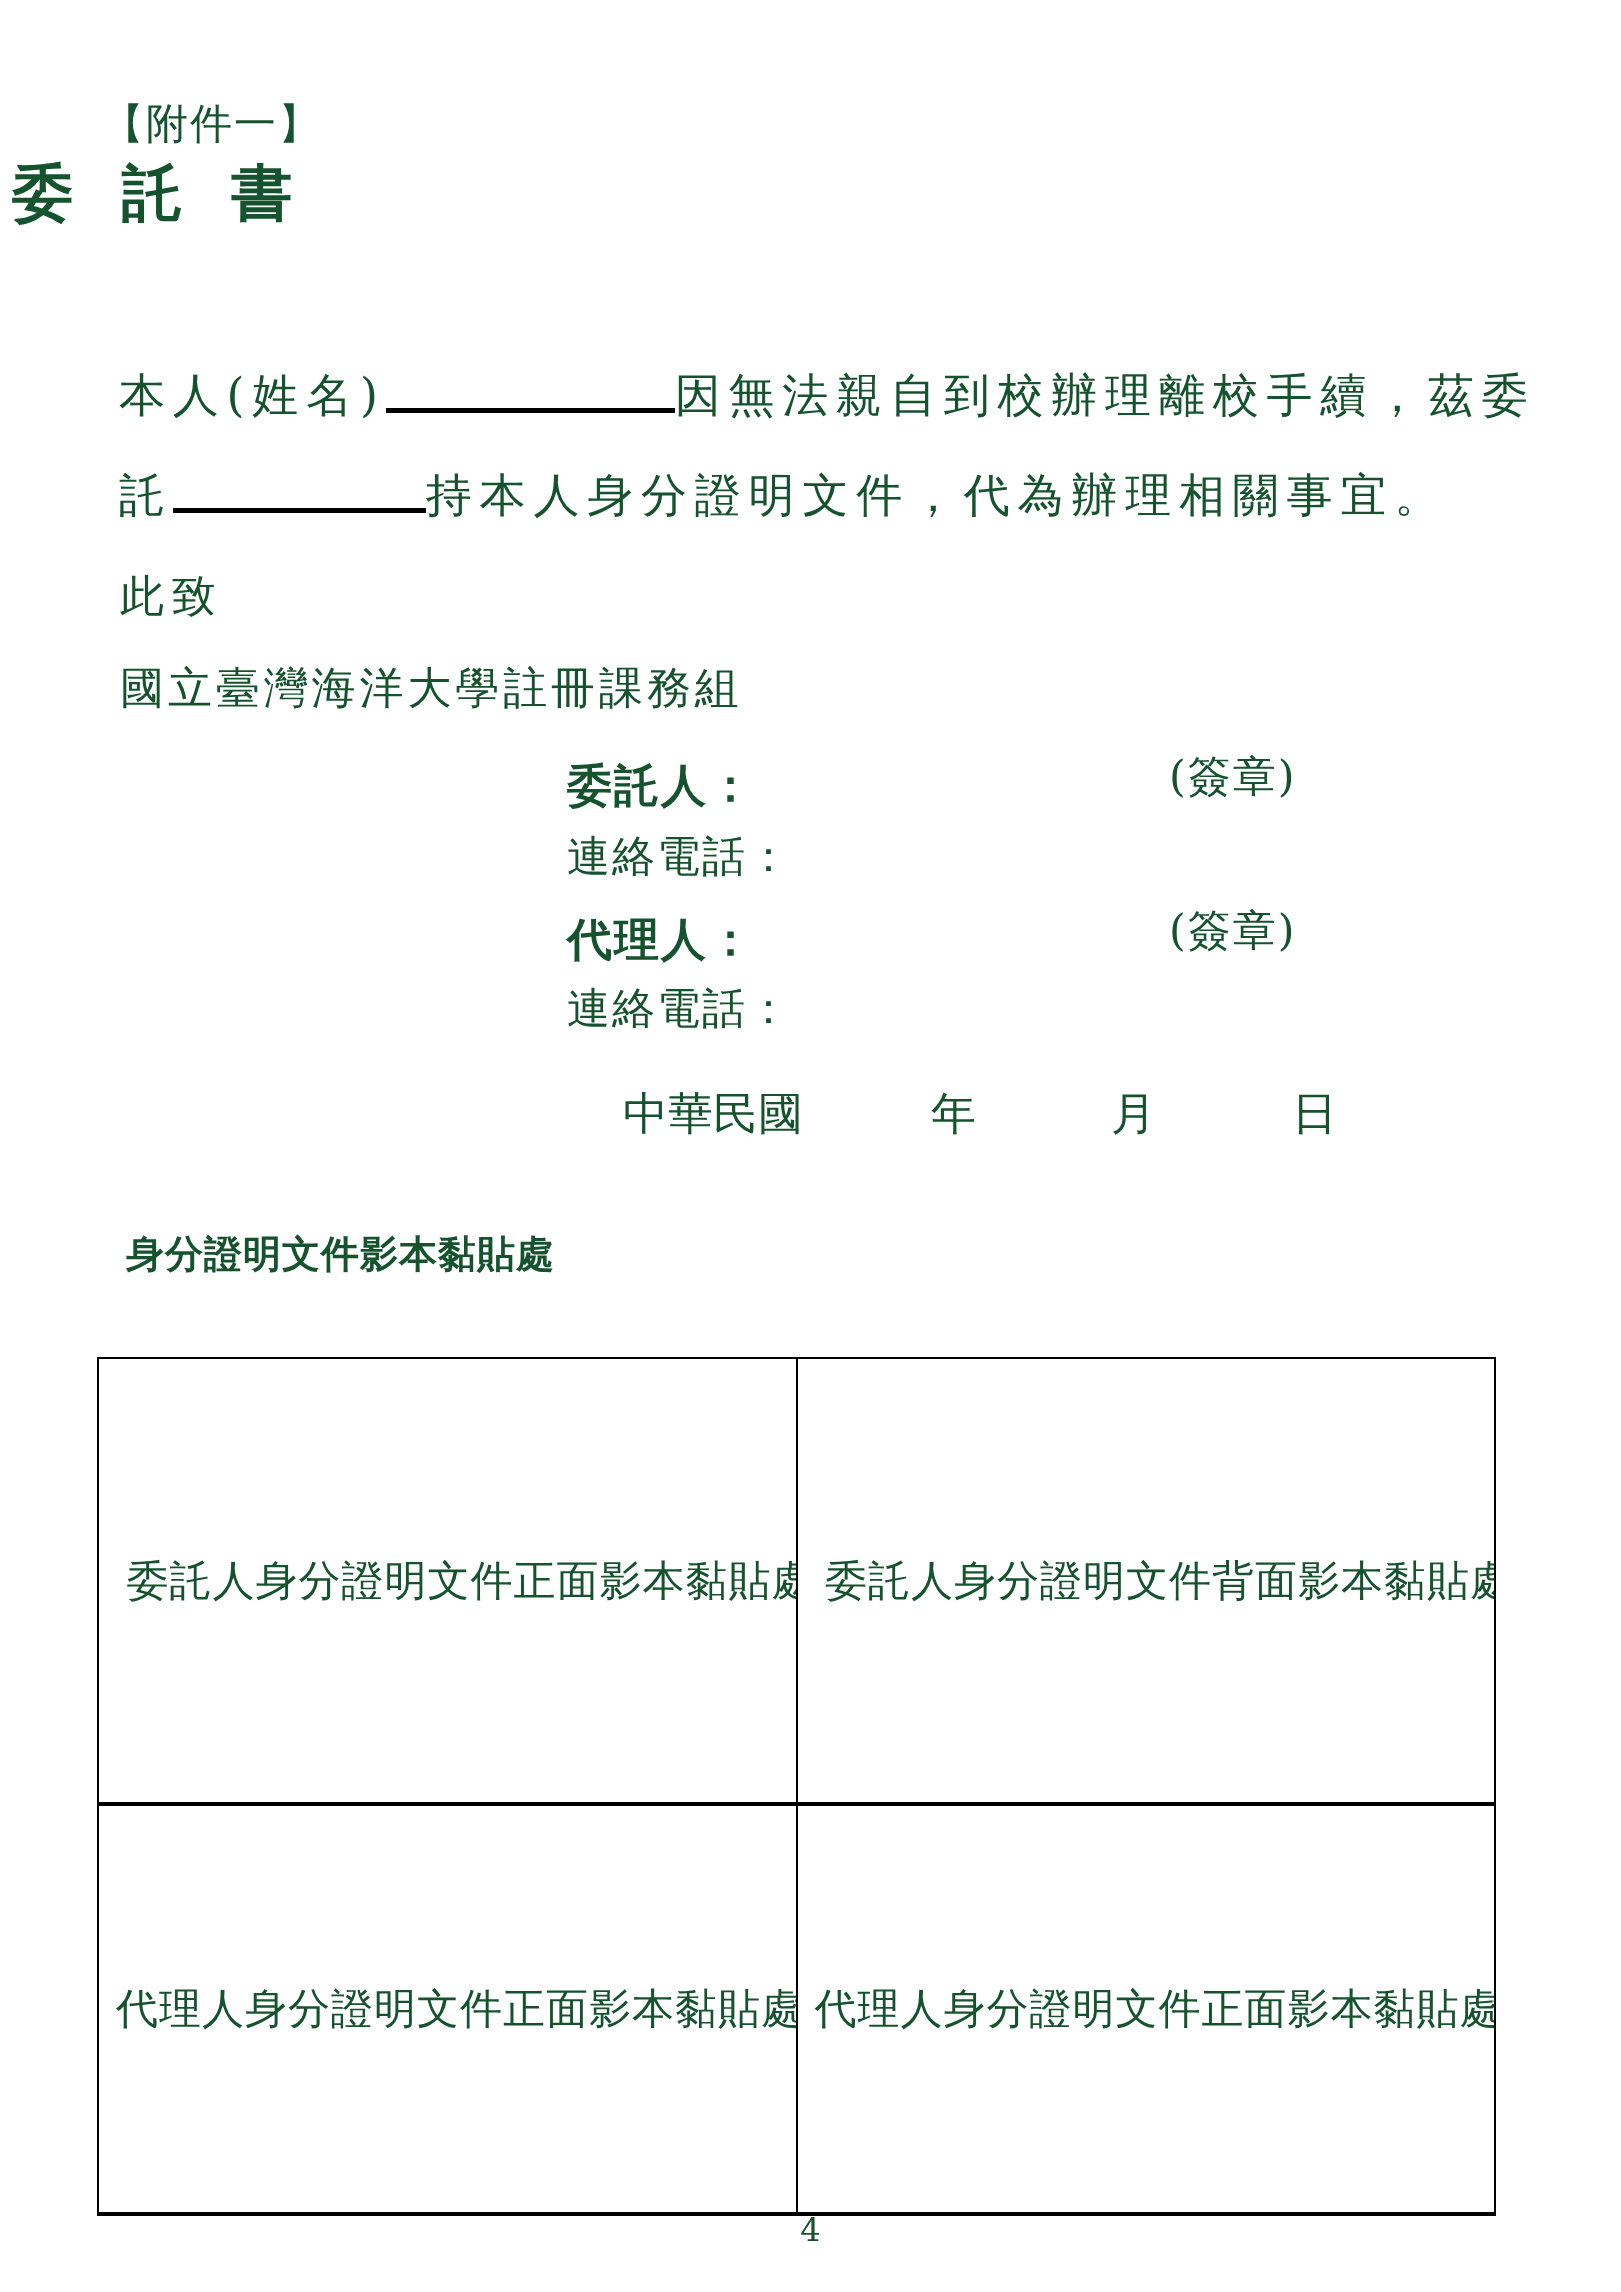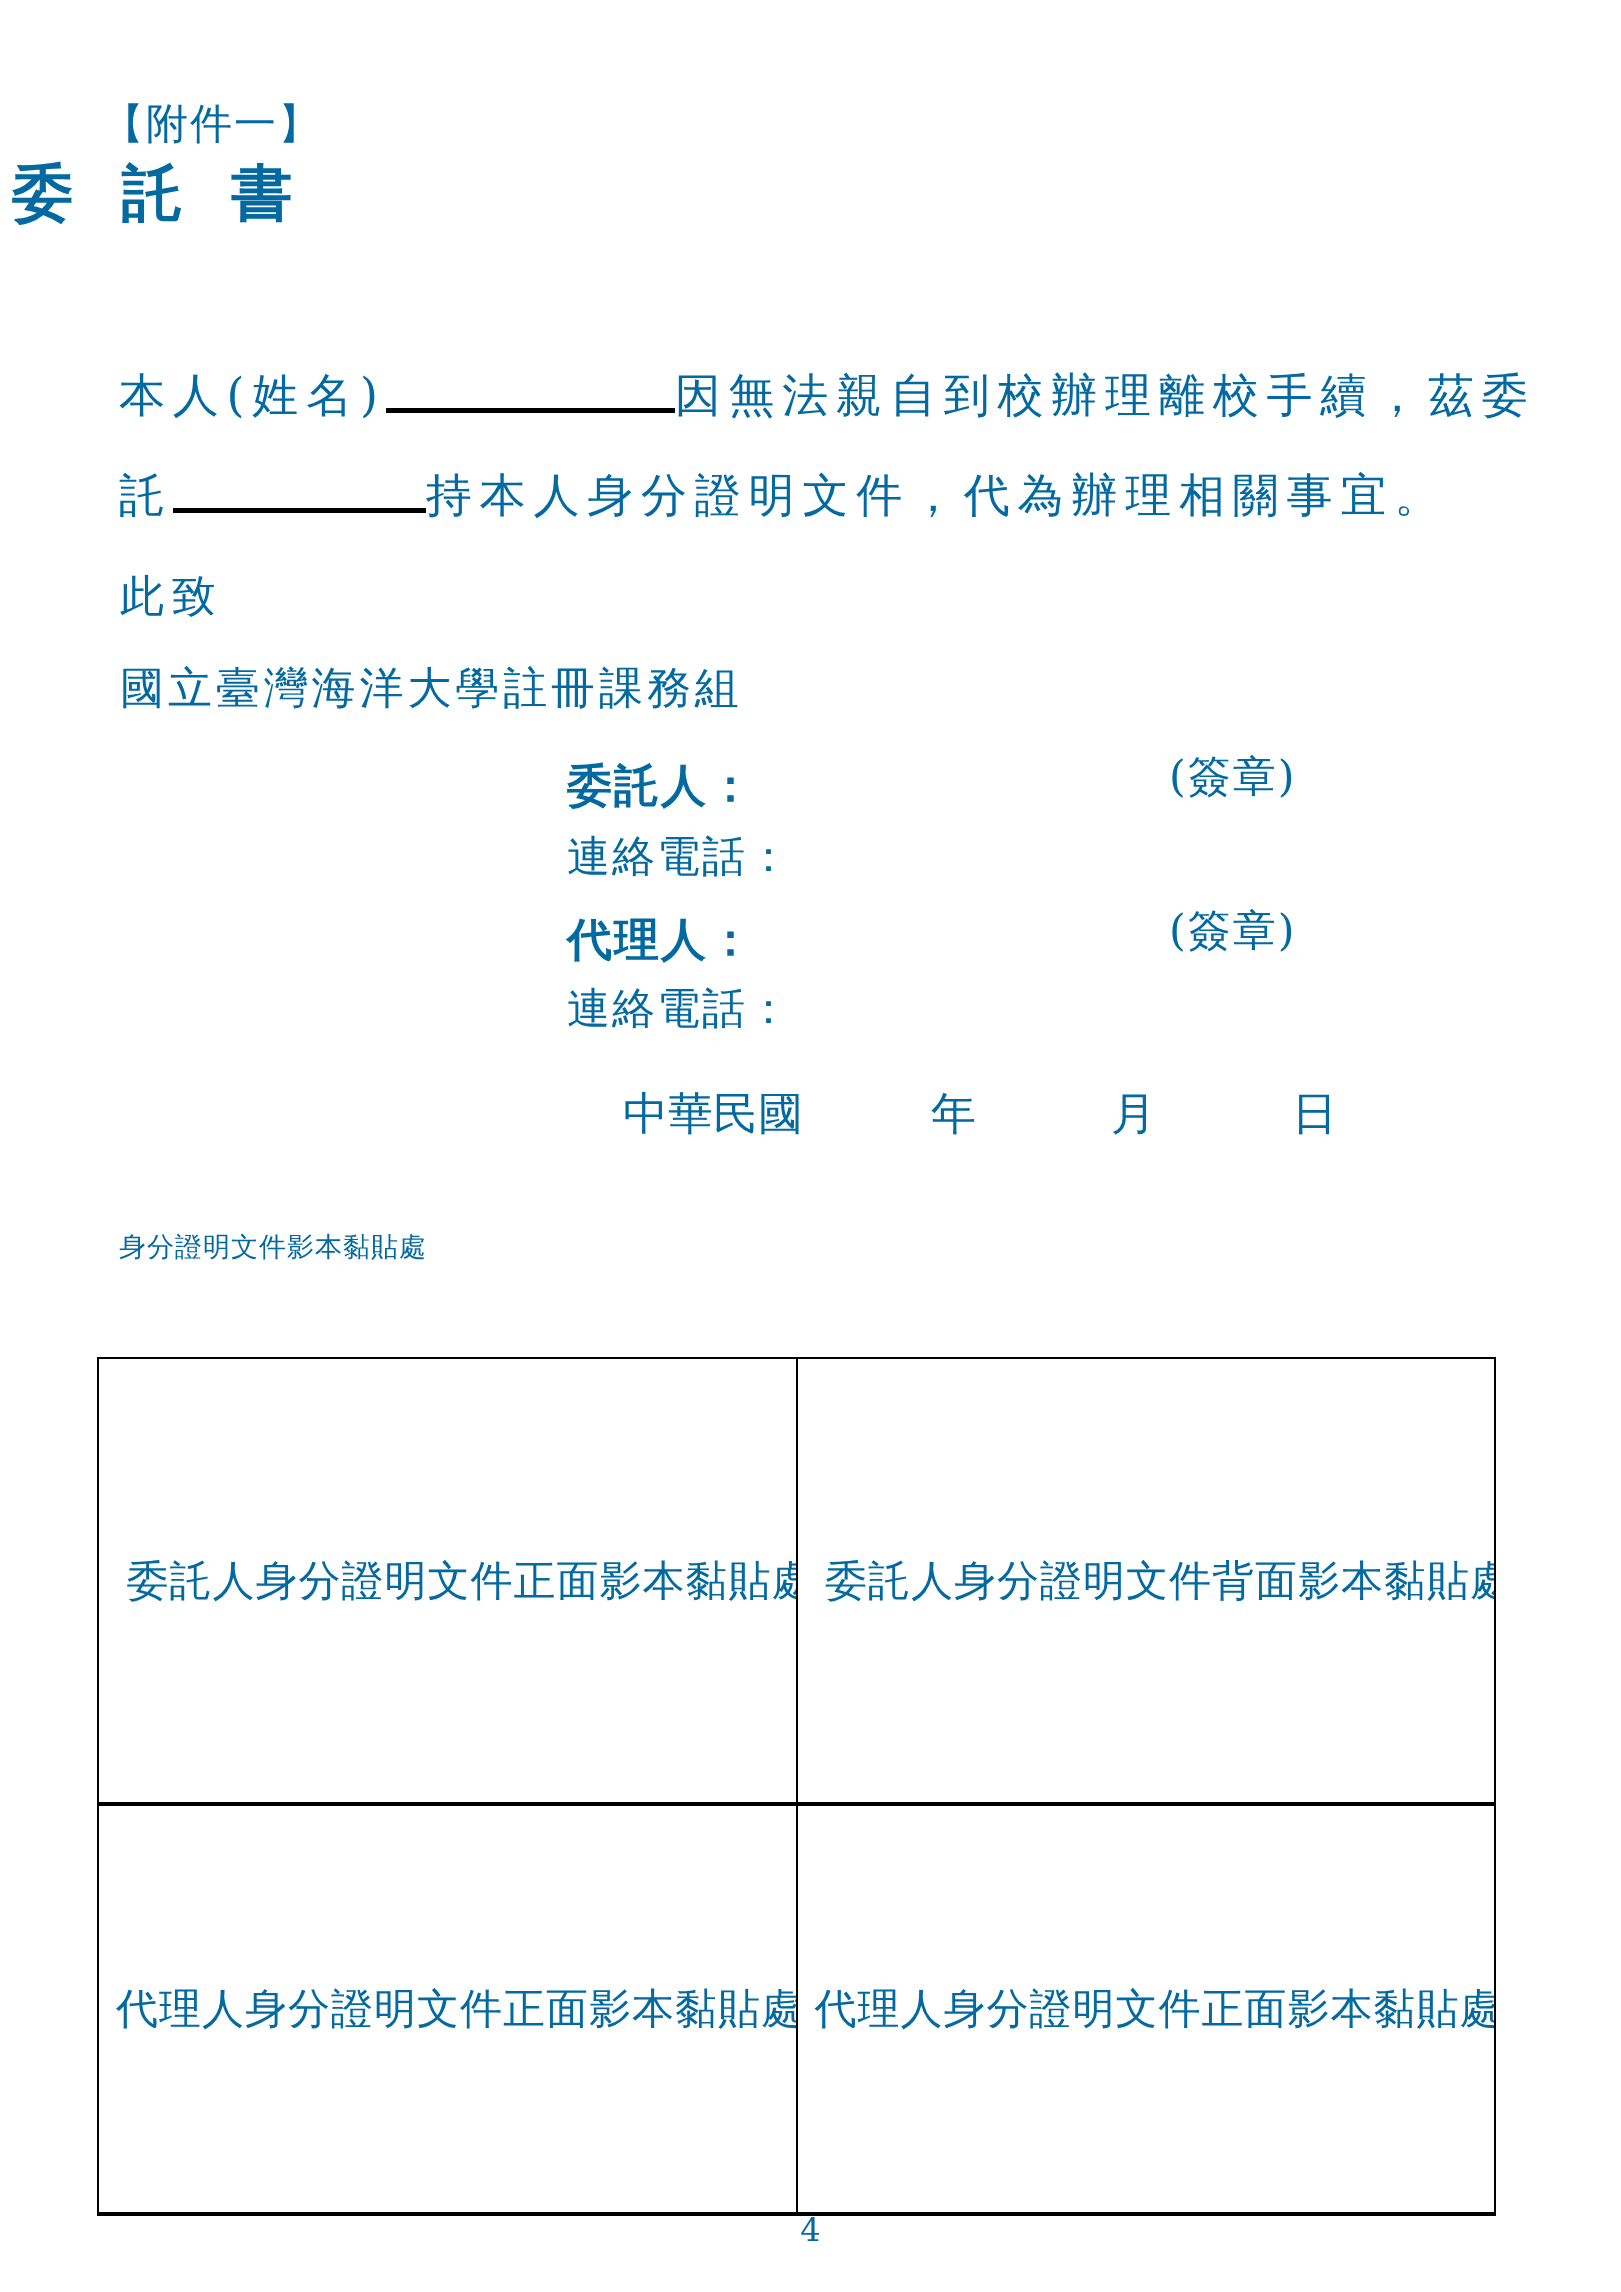--- a/index.html
+++ b/index.html
@@ -2,21 +2,21 @@
 <html><head>
 <meta charset="utf-8">
 <style>
   html, body { margin: 0; padding: 0; background: #888; }
   .page {
     position: relative;
     width: 1621px;
     height: 2293px;
     margin: 0 auto;
     background: #ffffff;
-    color: #0369a1;
+    color: #14532d;
     font-family: "DejaVu Serif", "Liberation Serif", serif;
     overflow: hidden;
   }
   .abs { position: absolute; white-space: nowrap; }
 
   .attachment-label {
     left: 102px; top: 96px;
     font-size: 42px; letter-spacing: 2px;
   }
   .doc-title {
@@ -47,21 +47,21 @@
   .r1 { top: 748px; }
   .r2 { top: 828px; }
   .r3 { top: 902px; text-align: center; }
   .r4 { top: 980px; }
 
   .date-era   { left: 623px;  top: 1084px; font-size: 45px; }
   .date-year  { left: 931px;  top: 1084px; font-size: 45px; }
   .date-month { left: 1111px; top: 1084px; font-size: 45px; }
   .date-day   { left: 1292px; top: 1084px; font-size: 45px; }
 
-  .table-heading { left: 119px; top: 1229px; font-size: 27px; letter-spacing: 1px; }
+  .table-heading { left: 126px; top: 1229px; font-size: 38px; letter-spacing: 1px; font-weight: bold; }
 
   .paste-table {
     position: absolute;
     left: 97px; top: 1357px;
     width: 1399px;
     border-collapse: collapse;
     table-layout: fixed;
   }
   .paste-table td {
     border: 2.9px solid #000;

